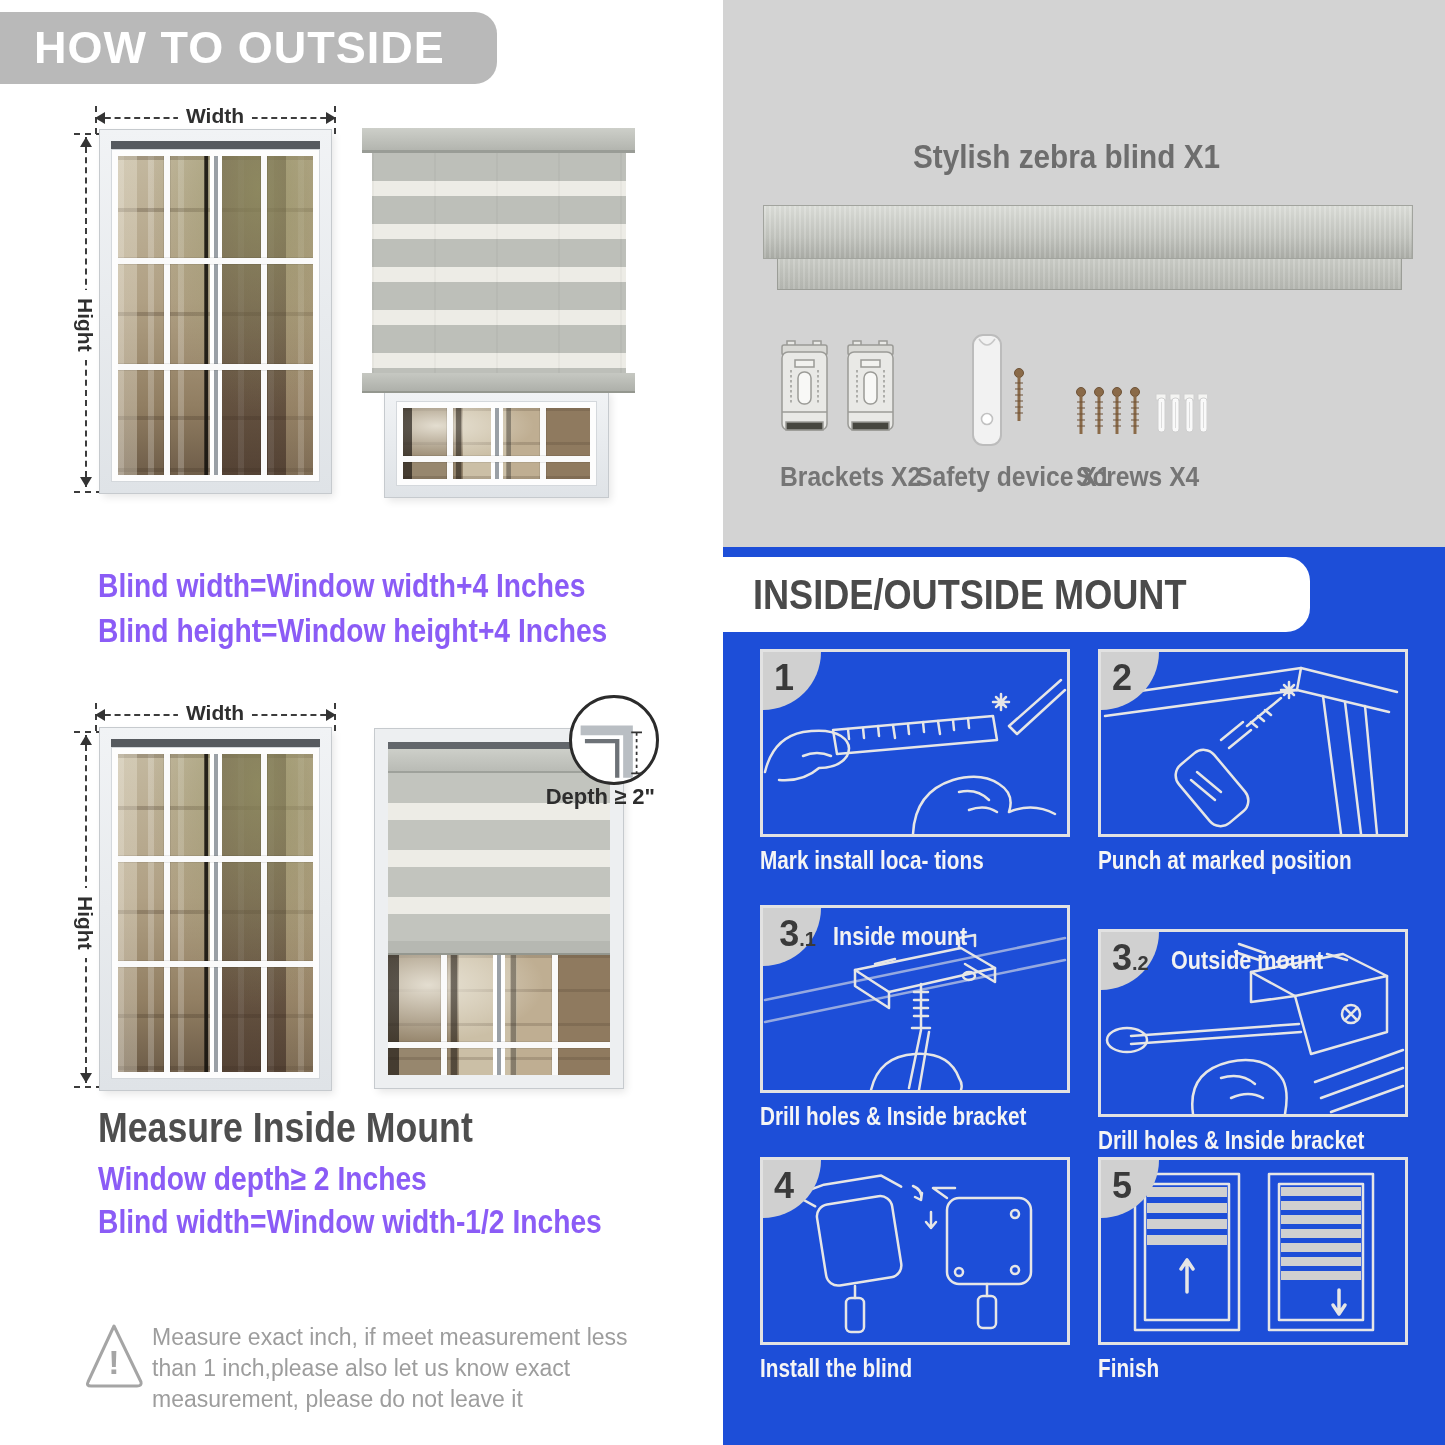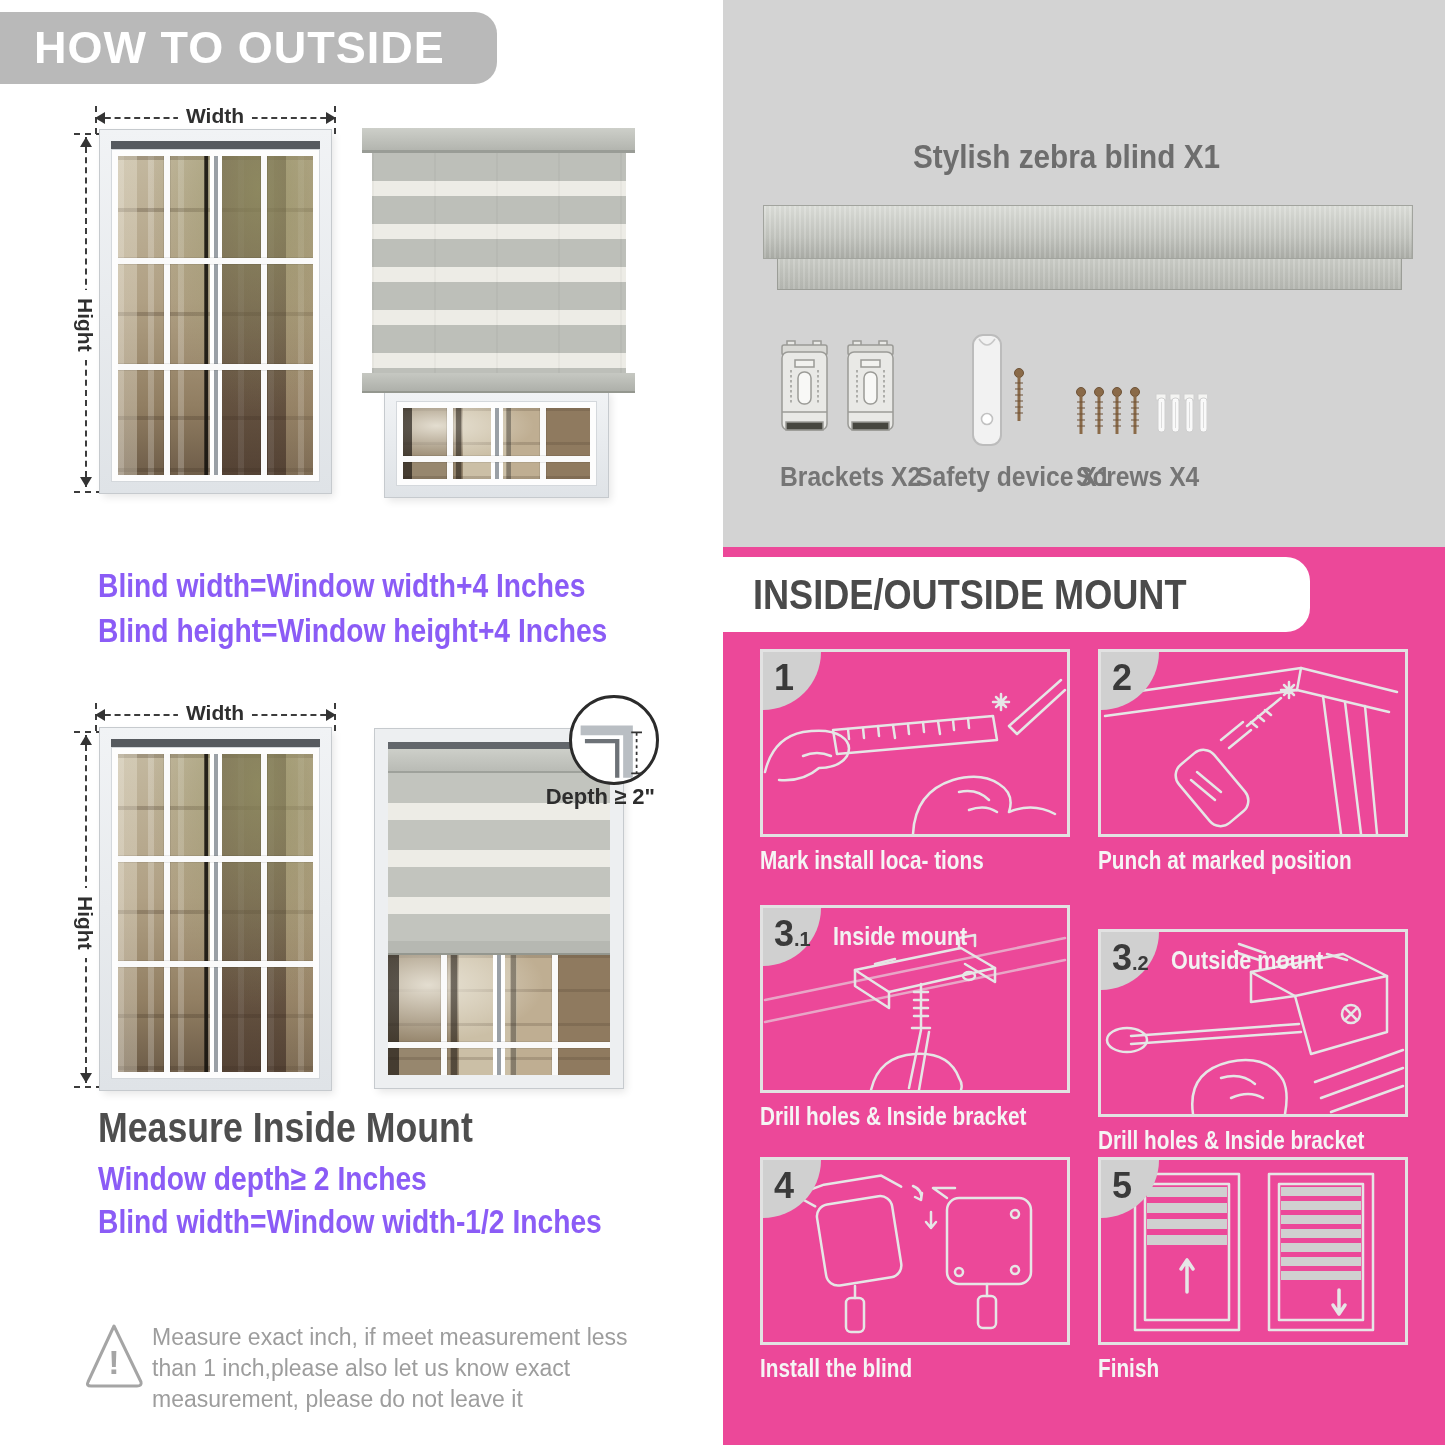--- a/index.html
+++ b/index.html
@@ -87,21 +87,21 @@
   .rail-main{position:absolute;left:40px;top:205px;width:650px;height:54px;
     background:repeating-linear-gradient(90deg, rgba(255,255,255,.12) 0 2px, rgba(0,0,0,.02) 2px 5px),
     linear-gradient(180deg,#dcded9 0,#c3c5bf 60%,#abada7 100%);
     border:1px solid #a2a49e;box-sizing:border-box;}
   .rail-lip{position:absolute;left:54px;top:259px;width:625px;height:31px;
     background:repeating-linear-gradient(90deg, rgba(255,255,255,.10) 0 2px, rgba(0,0,0,.02) 2px 5px),
     linear-gradient(180deg,#cbcdc7,#b5b7b1);border:1px solid #9b9d97;border-top:none;box-sizing:border-box;}
   .part-lbl{position:absolute;top:461px;color:#757575;font-weight:bold;font-size:28px;text-align:center;}
 
   
-  .right-bottom{position:absolute;left:723px;top:547px;width:722px;height:898px;background:#ec4899;}
+  .right-bottom{position:absolute;left:723px;top:547px;width:722px;height:898px;background:#1d4ed8;}
   .mount-banner{position:absolute;left:0;top:10px;width:587px;height:75px;background:#fff;
     border-radius:0 24px 24px 0;color:#4a4a4a;font-weight:bold;font-size:42px;line-height:75px;
     padding-left:30px;box-sizing:border-box;}
   .step{position:absolute;width:310px;}
   .panel{position:relative;width:310px;height:188px;border:3px solid #e2e2e2;box-sizing:border-box;overflow:hidden;}
   .art{position:absolute;inset:0;width:100%;height:100%;}
   .badge{position:absolute;top:0;left:0;width:58px;height:58px;background:#d0d0d0;
     border-radius:0 0 100% 0;color:#3a3a3a;font-weight:bold;font-size:36px;
     padding:1px 0 0 11px;box-sizing:border-box;line-height:50px;}
   .badge .bsub{font-size:20px;}
@@ -354,21 +354,21 @@
           <path d="M146,74 L180,46"></path>
           <path d="M150,70 l6,5 M157,64 l6,5 M164,58 l6,5"></path>
           <path d="M180,38 h16 M188,30 v16 M183,33 l10,10 M193,33 l-10,10"></path>
           <path d="M96,120 l24,20 M90,128 l24,20"></path>
         </svg>
         <div class="badge"><span>2</span><span class="bsub"></span></div>
       </div>
       <div class="caption"><span class="scx">Punch at  marked position</span></div>
     </div>
 
-    <div class="step" style="left:37px;top:358px;">
+    <div class="step" style="left:37px;top:358px;text-align:center;">
       <div class="panel">
         <svg class="art line" viewBox="0 0 304 182">
           <path d="M2,92 L302,30 M2,114 L302,52" opacity=".6"></path>
           <path d="M92,62 L198,40 L232,60 L126,84 Z"></path>
           <path d="M92,62 V78 L126,100 V84"></path>
           <path d="M232,60 V74 L202,56"></path>
           <path d="M196,40 V30 L212,27 V38"></path>
           <path d="M112,56 l20,-5"></path>
           <ellipse cx="206" cy="68" rx="6" ry="4"></ellipse>
           <path d="M158,76 V120"></path>

